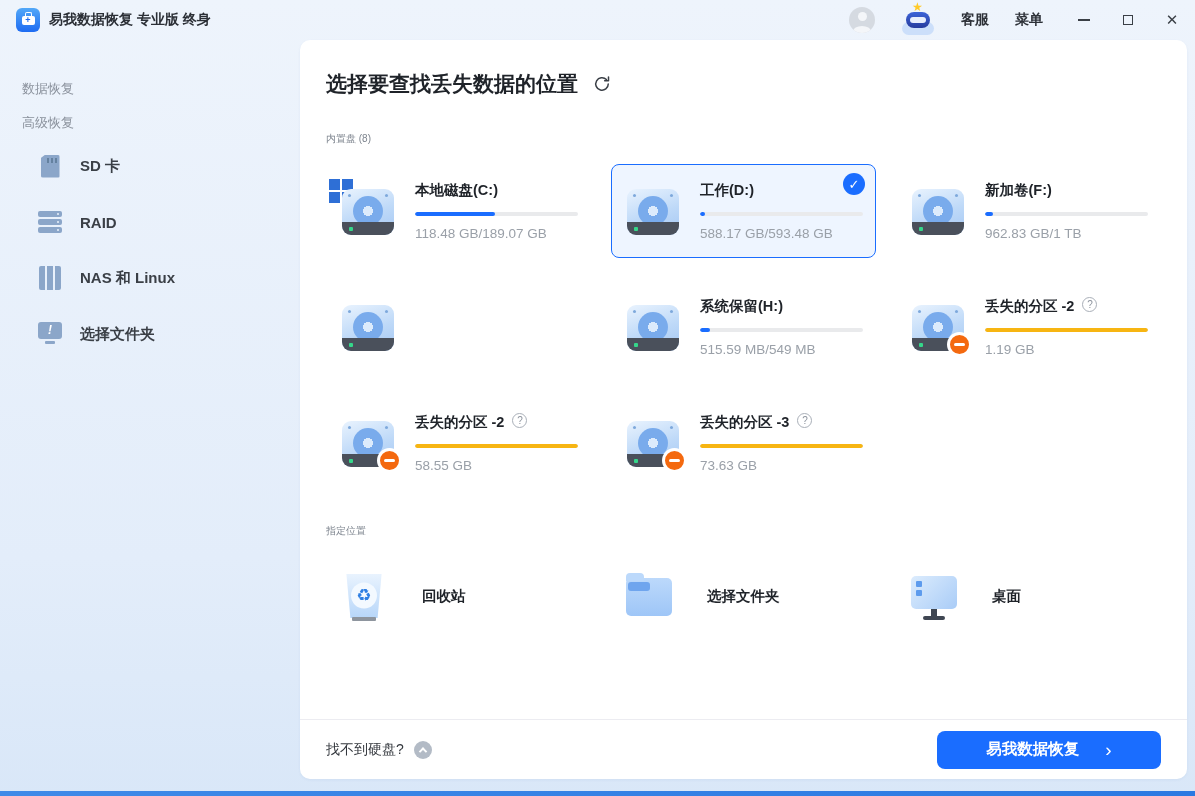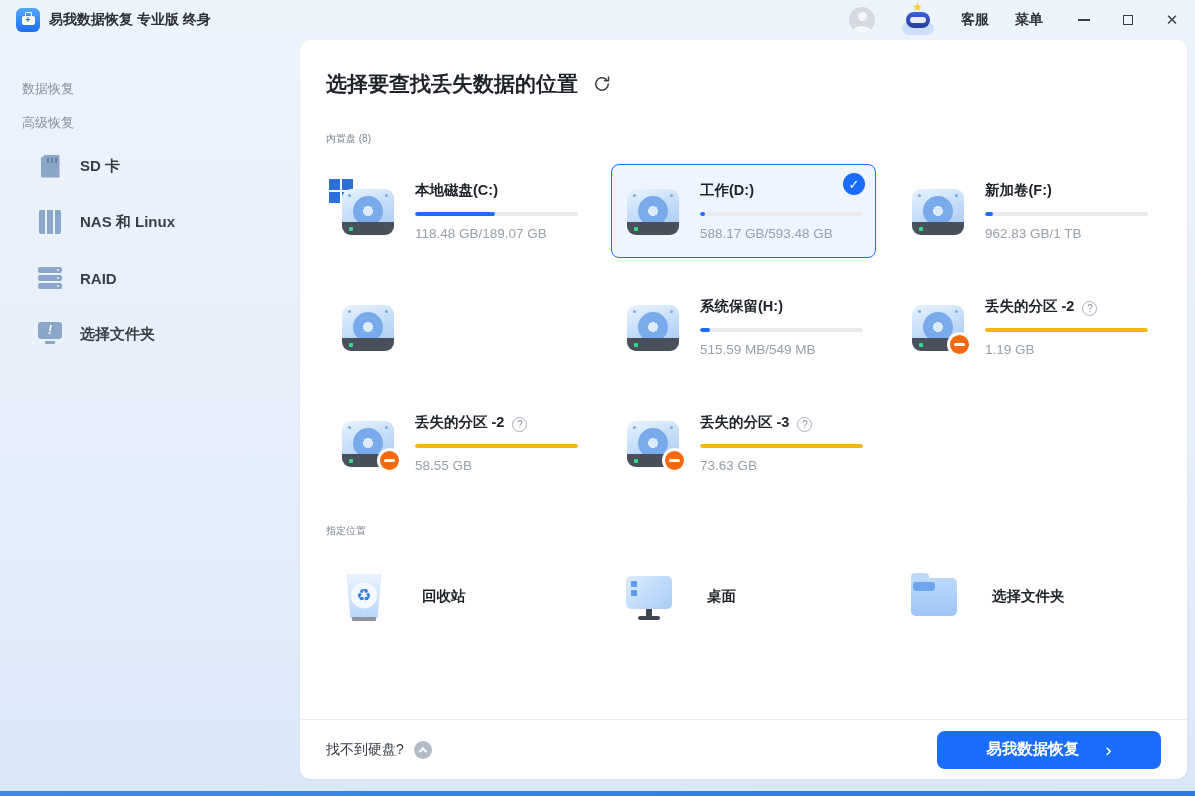--- a/index.html
+++ b/index.html
@@ -87,21 +87,21 @@
   .band { position:absolute; bottom:0; left:0; width:100%; height:13px; background:#4a505b; }
   .band .led { position:absolute; left:7px; top:5px; width:4px; height:4px; border-radius:1px; background:#35d78a; }
   .win-logo { position:absolute; left:-10px; top:-4px; width:24px; height:24px;
     display:grid; grid-template-columns:11px 11px; grid-template-rows:11px 11px; gap:2px; }
   .win-logo i { background:#2e6fd6; }
   .minus-badge { position:absolute; right:-5px; bottom:-2px; width:25px; height:25px; border-radius:50%;
     background:#f4690f; border:3px solid #fff; display:flex; align-items:center; justify-content:center; }
   .minus-badge::before { content:""; width:11px; height:3px; background:#fff; border-radius:2px; }
 
   .tile-info { flex:1; min-width:0; }
-  .name-row { display:flex; align-items:flex-end; gap:8px; }
+  .name-row { display:flex; align-items:flex-start; gap:8px; }
   .tile-name { font-size:14.5px; font-weight:bold; color:#1f2329; white-space:nowrap; }
   .help { width:15px; height:15px; border-radius:50%; border:1px solid #a9afb8; color:#8b929c;
     font-size:10px; display:flex; align-items:center; justify-content:center; cursor:pointer; }
   .bar { margin-top:12px; width:100%; height:4px; border-radius:2px; background:#e9eaec; overflow:hidden; }
   .bar-fill { height:100%; border-radius:2px; background:#1a6dff; }
   .bar-fill.amber { background:#f7b512; }
   .tile-size { margin-top:10px; font-size:13.5px; color:#9aa0a8; }
 
   .loc-grid { display:grid; grid-template-columns:repeat(3,1fr); column-gap:20px; margin-top:22px; }
   .loc-item { display:flex; align-items:center; gap:32px; padding:8px 12px; cursor:pointer; border-radius:8px; }
@@ -175,33 +175,33 @@
       <div class="side-label">数据恢复</div>
       <div class="side-label">高级恢复</div>
       <div class="side-item">
         <span class="side-ic">
           <i class="ic-sd"></i>
         </span>
         <span class="lbl">SD 卡</span>
       </div>
       <div class="side-item">
         <span class="side-ic">
-          <i class="ic-nas"></i>
-        </span>
-        <span class="lbl">NAS 和 Linux</span>
-      </div>
-      <div class="side-item">
-        <span class="side-ic">
           <i class="ic-raid">
             <i></i>
             <i></i>
             <i></i>
           </i>
         </span>
         <span class="lbl">RAID</span>
+      </div>
+      <div class="side-item">
+        <span class="side-ic">
+          <i class="ic-nas"></i>
+        </span>
+        <span class="lbl">NAS 和 Linux</span>
       </div>
       <div class="side-item">
         <span class="side-ic">
           <i class="ic-crash">
             <div class="scr">!</div>
             <div class="std"></div>
           </i>
         </span>
         <span class="lbl">选择文件夹</span>
       </div>
@@ -397,33 +397,33 @@
       <div class="loc-grid" id="loc-grid">
           <div class="loc-item">
             <div class="loc-ic ic-recycle">
               <div class="bin"></div>
               <div class="sym">♻</div>
               <div class="base"></div>
             </div>
             <span class="loc-label">回收站</span>
           </div>
           <div class="loc-item">
+            <div class="loc-ic ic-folder">
+              <div class="back"></div>
+              <div class="flap"></div>
+            </div>
+            <span class="loc-label">选择文件夹</span>
+          </div>
+          <div class="loc-item">
             <div class="loc-ic ic-desktop">
               <div class="scr"></div>
               <div class="neck"></div>
               <div class="foot"></div>
             </div>
             <span class="loc-label">桌面</span>
-          </div>
-          <div class="loc-item">
-            <div class="loc-ic ic-folder">
-              <div class="back"></div>
-              <div class="flap"></div>
-            </div>
-            <span class="loc-label">选择文件夹</span>
           </div>
         </div>
     </div>
 
     <div class="footer">
       <div class="hint">
         <span>找不到硬盘?</span>
         <span class="hint-circle">
             <i></i>
           </span>

